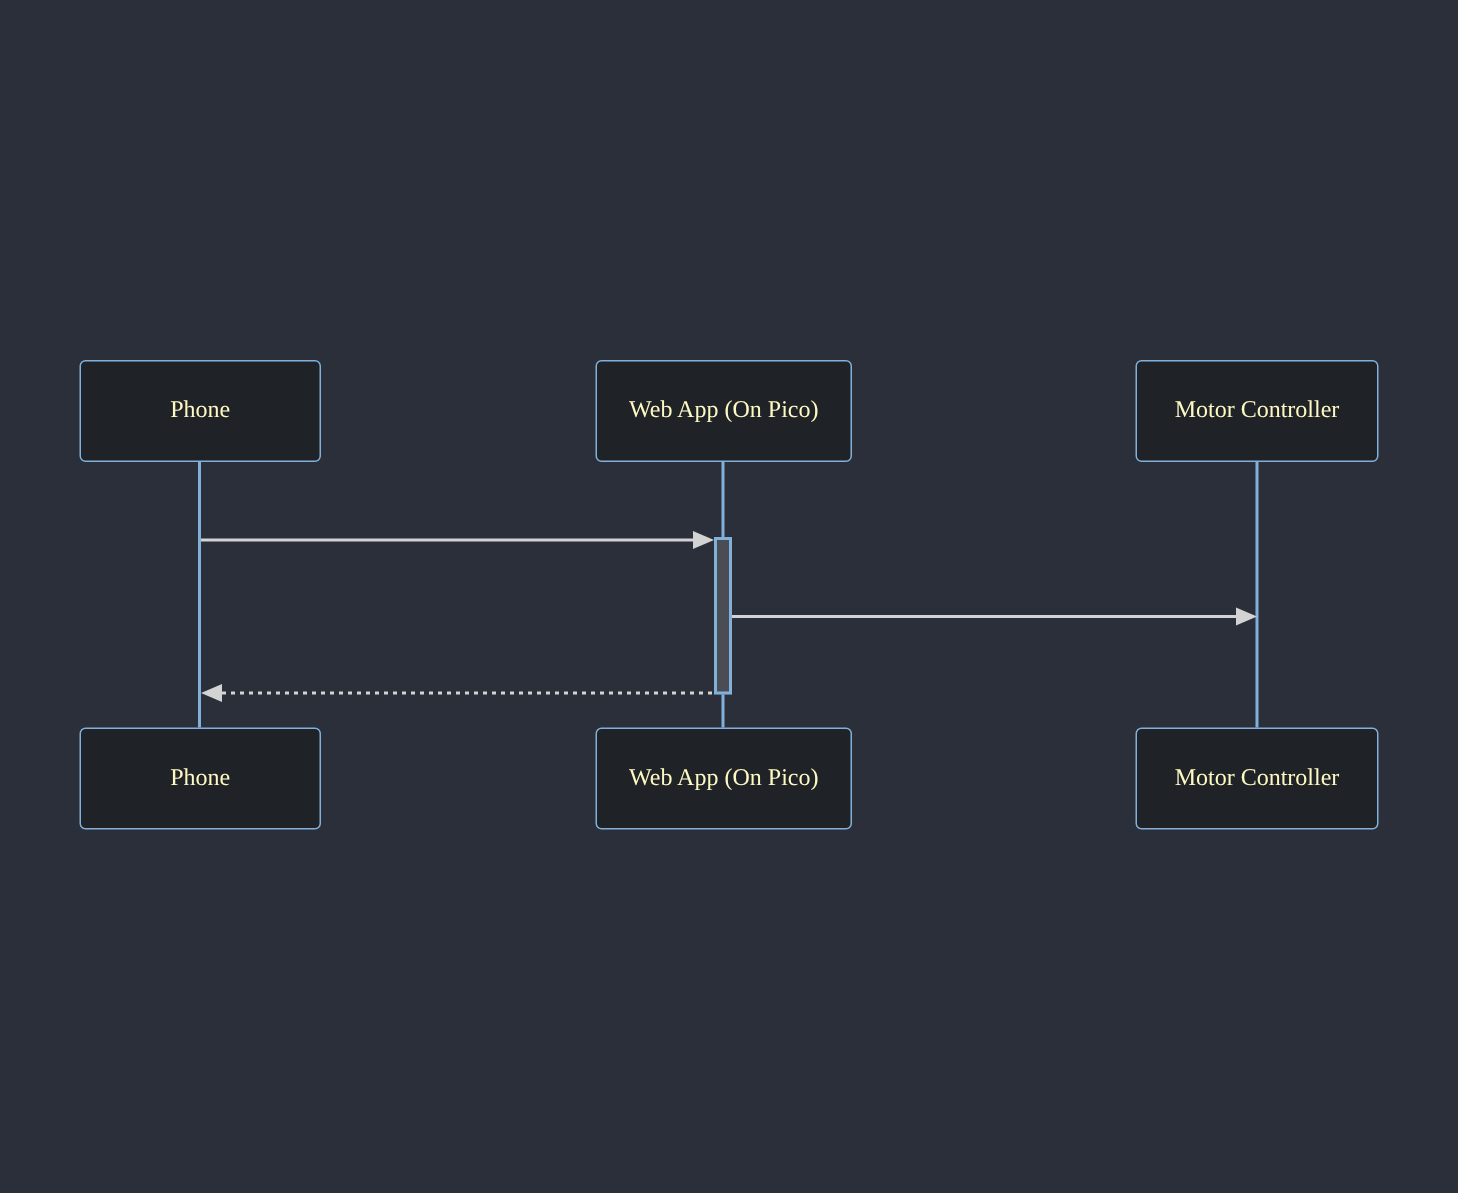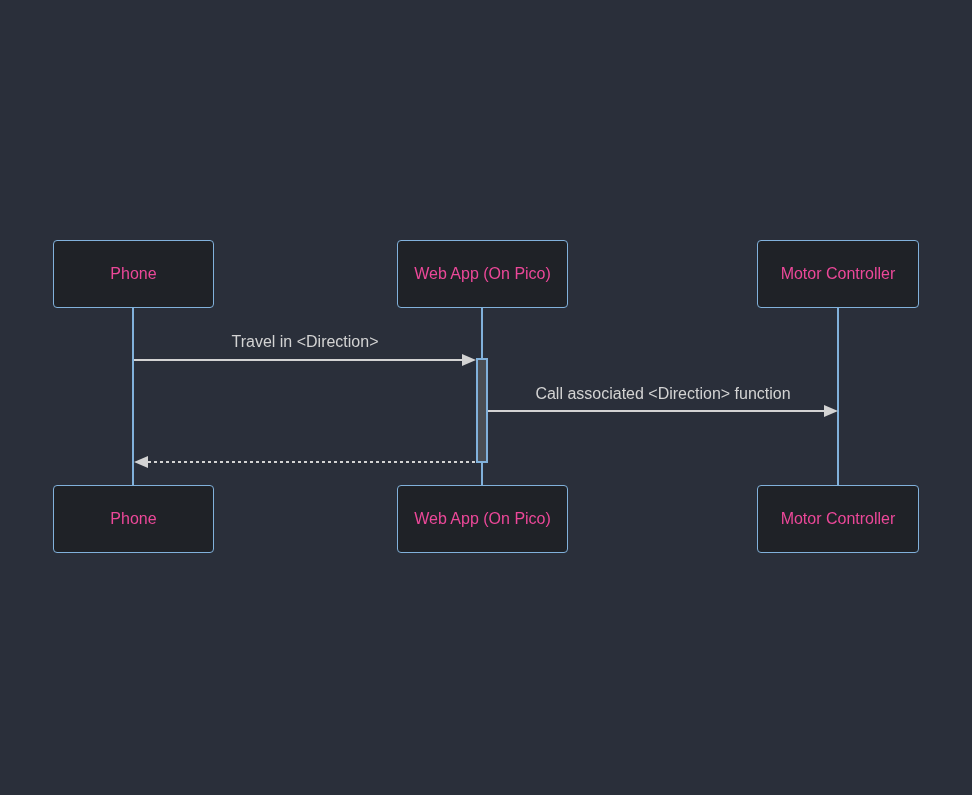--- a/index.html
+++ b/index.html
@@ -22,22 +22,23 @@
   .actor-box {
     position: absolute;
     height: 68px;
     background: #1f2227;
     border: 1px solid #81b1db;
     border-radius: 4px;
     box-sizing: border-box;
     display: flex;
     align-items: center;
     justify-content: center;
-    color: #ec4899;
+    color: #fef9c3;
     font-size: 16px;
+    font-family: Liberation Serif, serif;
   }
   .lifeline {
     position: absolute;
     width: 2px;
     top: 308px;
     height: 177px;
     background: #81b1db;
   }
   .activation {
     position: absolute;
@@ -99,24 +100,22 @@
   <div class="actor-box" style="left:53px; top:485px; width:161px;">
     <span>Phone</span>
   </div>
   <div class="actor-box" style="left:397px; top:485px; width:171px;">
     <span>Web App (On Pico)</span>
   </div>
   <div class="actor-box" style="left:757px; top:485px; width:162px;">
     <span>Motor Controller</span>
   </div>
 
-  <div class="msg-label" style="left:305px; top:331px;">Travel in &lt;Direction&gt;</div>
   <div class="msg-line" style="left:134px; top:359px; width:330px;"></div>
   <div class="arrowhead right" style="left:462px; top:354px;"></div>
 
-  <div class="msg-label" style="left:663px; top:383px;">Call associated &lt;Direction&gt; function</div>
   <div class="msg-line" style="left:488px; top:410px; width:338px;"></div>
   <div class="arrowhead right" style="left:824px; top:405px;"></div>
 
   <div class="msg-line dashed" style="left:148px; top:461px; width:328px;"></div>
   <div class="arrowhead left" style="left:134px; top:456px;"></div>
 
 </div>
 
 </body></html>

